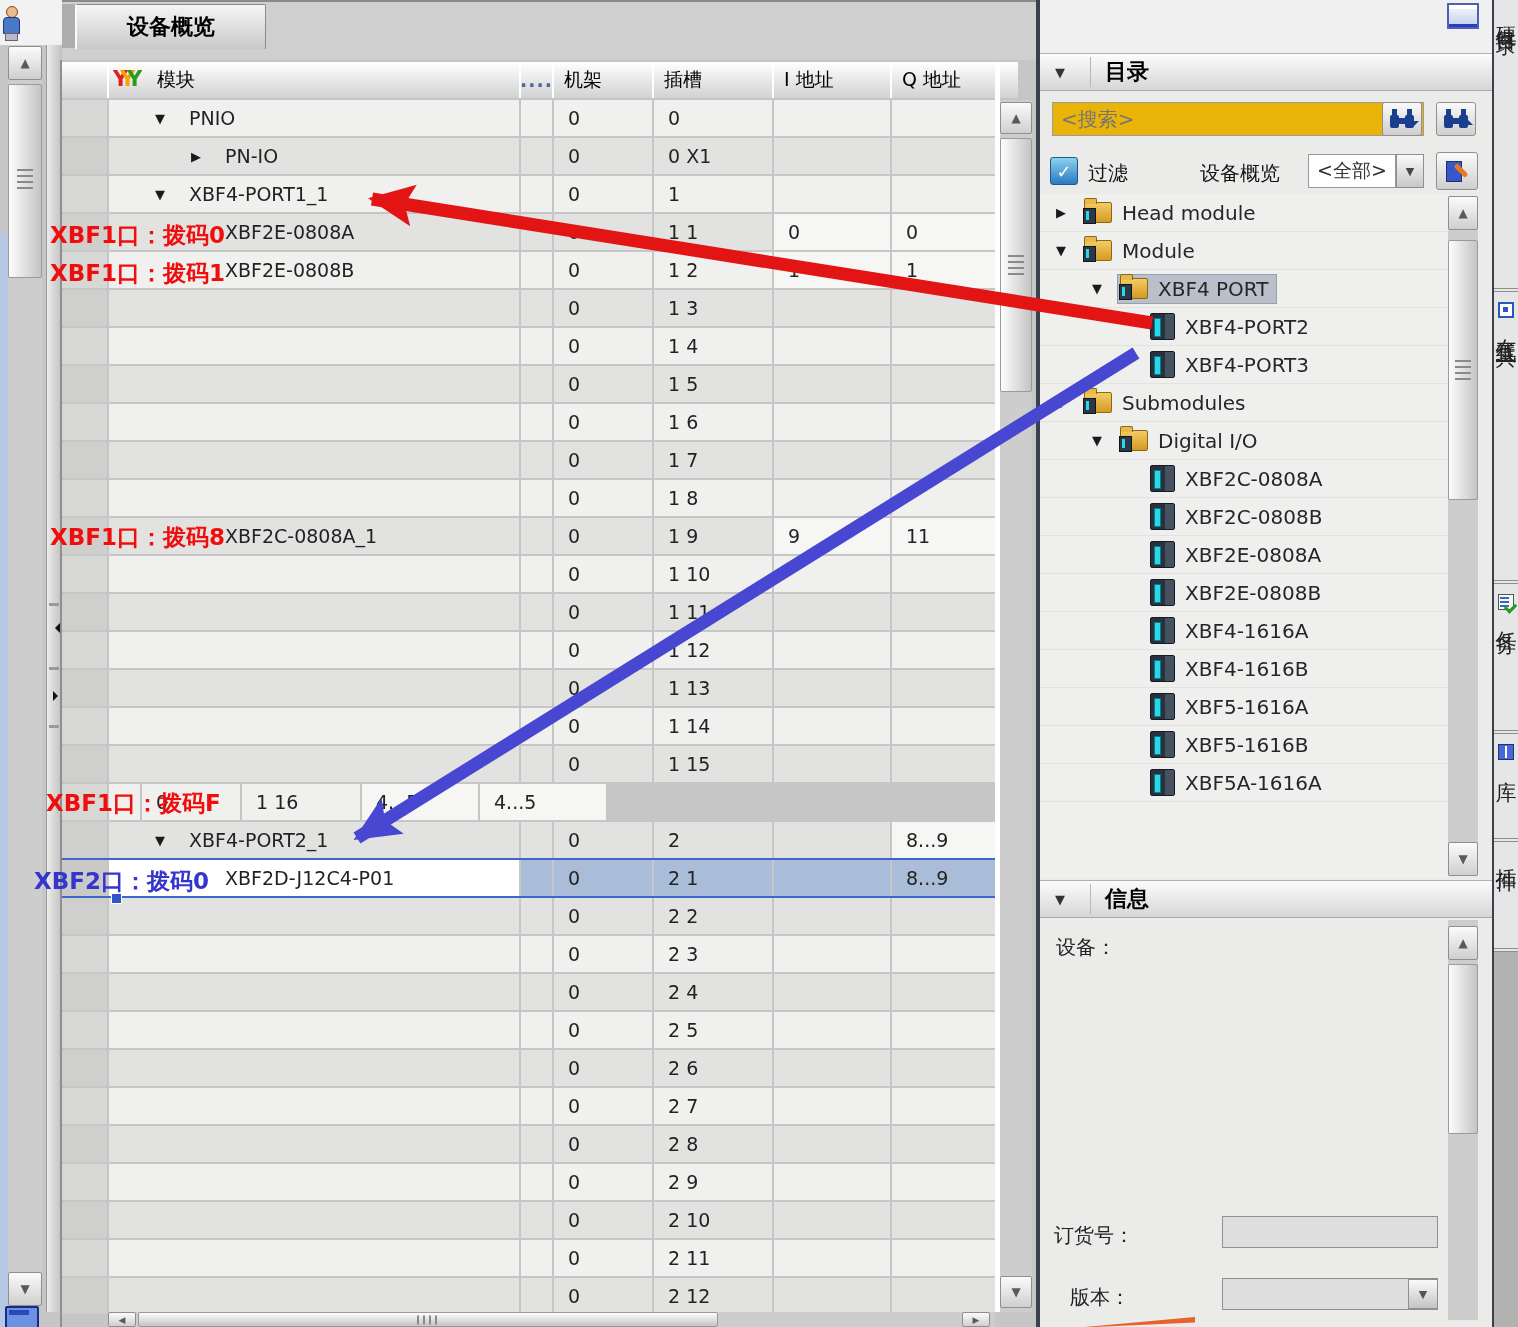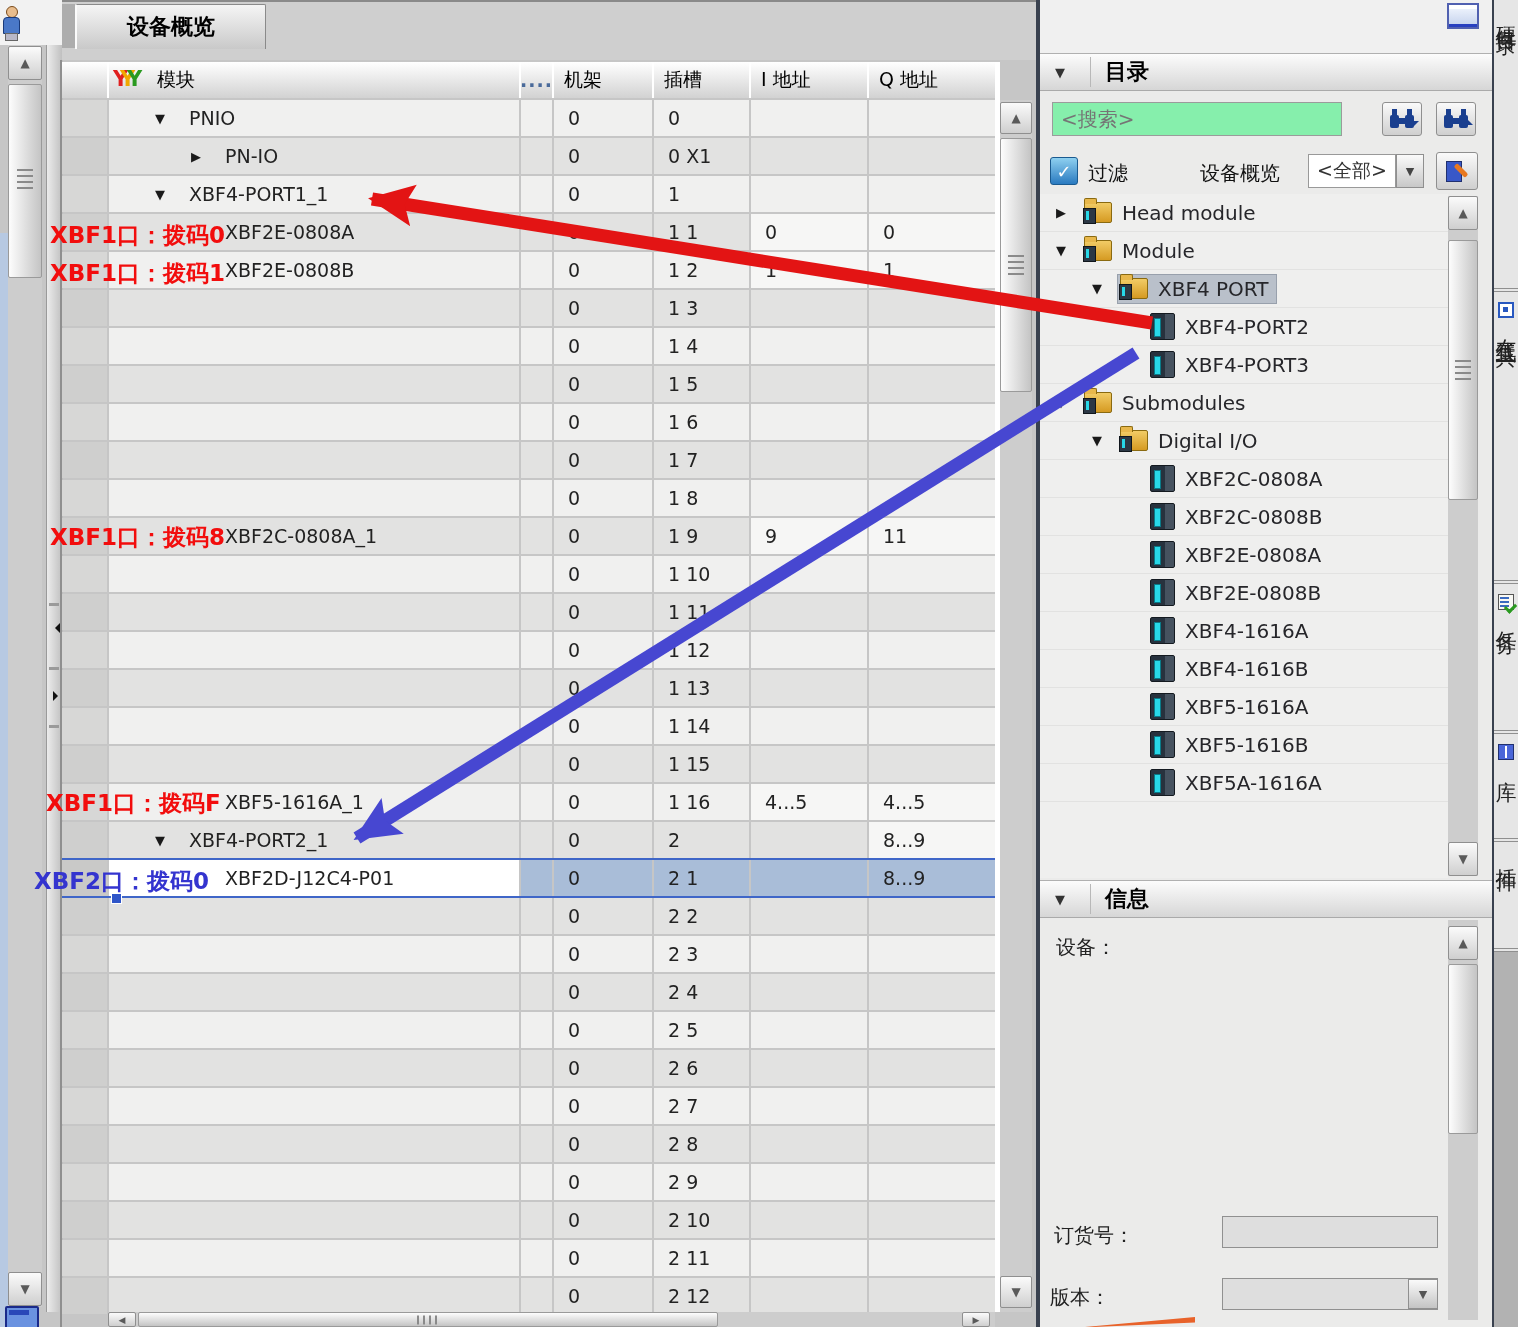--- a/index.html
+++ b/index.html
@@ -37,21 +37,21 @@
   .tab-shadow{position:absolute;left:0;top:2px;width:13px;height:44px;background:#adadad;}
 
   
   .tleft-border{position:absolute;left:60px;top:60px;width:2px;height:1267px;background:#8f8f8f;}
   #thead{position:absolute;left:62px;top:62px;width:933px;height:36px;display:flex;gap:2px;background:#fff;}
   #thead .tcell{background:linear-gradient(#ffffff,#d2d2d2);display:flex;align-items:center;font-size:19px;color:#000;box-sizing:border-box;}
   .c-hdr{width:45px;flex:none;}
   .c-mod{width:410px;flex:none;}
   .c-dots{width:31px;flex:none;}
   .c-rack{width:98px;flex:none;}
-  .c-slot{width:95px;flex:none;}
+  .c-slot{width:118px;flex:none;}
   .c-i{width:116px;flex:none;}
   .c-q{width:126px;flex:none;}
   #thead .c-dots{color:#4a6a9a;font-weight:bold;letter-spacing:1px;justify-content:center;}
   #thead .lab{padding-left:10px;}
   .yicon{position:relative;width:34px;height:26px;margin-left:4px;flex:none;}
   .yicon b{position:absolute;top:0;font-size:21px;font-weight:bold;font-family:"DejaVu Sans",sans-serif;}
   .yicon b:nth-child(1){left:0;color:#e02020;}
   .yicon b:nth-child(2){left:7px;color:#f0a800;}
   .yicon b:nth-child(3){left:14px;color:#2a9a20;}
 
@@ -85,21 +85,21 @@
   .panel-top{position:absolute;left:0;top:0;width:452px;height:53px;background:#f0f0f0;}
   .win-restore{position:absolute;left:407px;top:3px;width:32px;height:26px;border:2px solid #5060b0;
                background:linear-gradient(#f4f8ff,#c2d0ec);box-sizing:border-box;}
   .win-restore:before{content:"";position:absolute;left:0;top:0;right:0;height:4px;background:#ffffff;}
   .win-restore:after{content:"";position:absolute;left:0;bottom:0;right:0;height:3px;background:#2840c0;}
   .sec-head{position:absolute;left:0;width:452px;height:38px;background:linear-gradient(#fcfcfc,#d6d6d6);
             border-top:1px solid #b0b0b0;border-bottom:1px solid #aaa;box-sizing:border-box;display:flex;align-items:center;}
   .sec-head .chev{width:26px;height:22px;margin-left:6px;border:1px solid transparent;color:#333;font-size:13px;
                   display:flex;align-items:center;justify-content:center;}
   .sec-head .title{margin-left:16px;font-size:22px;font-weight:bold;color:#000;border-left:1px solid #b8b8b8;padding-left:14px;height:30px;display:flex;align-items:center;}
-  .search-input{position:absolute;left:12px;top:102px;width:290px;height:34px;border:1px solid #9b9b9b;background:#86efac;
+  .search-input{position:absolute;left:12px;top:102px;width:372px;height:34px;border:1px solid #9b9b9b;background:#eab308;
                 font-size:20px;color:#444;padding:0 8px;box-sizing:border-box;font-family:inherit;}
   .sq-btn{position:absolute;background:linear-gradient(#fafafa,#cfcfcf);border:1px solid #8f8f8f;border-radius:3px;
           display:flex;align-items:center;justify-content:center;box-sizing:border-box;}
   .checkbox{position:absolute;left:10px;top:157px;width:26px;height:26px;border:1px solid #1a5a90;border-radius:3px;
             background:linear-gradient(#8ed0f0,#2a7ac0);color:#fff;font-size:18px;font-weight:bold;
             display:flex;align-items:center;justify-content:center;}
   .flabel{position:absolute;font-size:20px;color:#111;}
   .profile-box{position:absolute;left:268px;top:154px;width:88px;height:34px;background:#fff;border:1px solid #999;
                box-sizing:border-box;display:flex;align-items:center;justify-content:center;font-size:19px;color:#333;}
   .drop-btn{position:absolute;background:linear-gradient(#fafafa,#c8c8c8);border:1px solid #8f8f8f;color:#444;
@@ -402,24 +402,20 @@
         <div class="tcell c-hdr"></div>
         <div class="tcell c-mod"></div>
         <div class="tcell c-dots"></div>
         <div class="tcell c-rack">0</div>
         <div class="tcell c-slot">1 15</div>
         <div class="tcell c-i"></div>
         <div class="tcell c-q"></div>
       </div>
       <div class="trow">
         <div class="tcell c-hdr"></div>
-        <div class="tcell c-mod">
-          <span class="exp ind2 hid">▼</span>
-          <span class="mname">XBF5-1616A_1</span>
-        </div>
         <div class="tcell c-dots"></div>
         <div class="tcell c-rack">0</div>
         <div class="tcell c-slot">1 16</div>
         <div class="tcell c-i has-io">4...5</div>
         <div class="tcell c-q has-io">4...5</div>
       </div>
       <div class="trow alt">
         <div class="tcell c-hdr"></div>
         <div class="tcell c-mod">
           <span class="exp ind1">▼</span>
@@ -773,21 +769,21 @@
       <span class="title">信息</span>
     </div>
     <span class="info-label" style="left:16px;top:934px;">设备：</span>
     <div class="vscroll-track" style="left:408px;top:920px;width:30px;height:400px;"></div>
     <div class="scroll-btn" style="left:408px;top:926px;width:30px;height:34px;">
         <span>▲</span>
       </div>
     <div class="scroll-thumb" style="left:408px;top:964px;width:30px;height:170px;"></div>
     <span class="info-label" style="left:14px;top:1222px;">订货号：</span>
     <input class="gray-input" style="left: 182px; top: 1216px; width: 216px; height: 32px;">
-    <span class="info-label" style="left:10px;top:1284px;">版本：</span>
+    <span class="info-label" style="left:30px;top:1284px;">版本：</span>
     <div class="gray-input" style="left:182px;top:1278px;width:216px;height:32px;"></div>
     <div class="ver-arrow" style="left:368px;top:1279px;">
         <span>▼</span>
       </div>
   </div>
   <div class="orange-frag"></div>
 
   <div class="side-strip">
     <div id="side-tabs">
         <div class="stab" style="height: 292px;">

